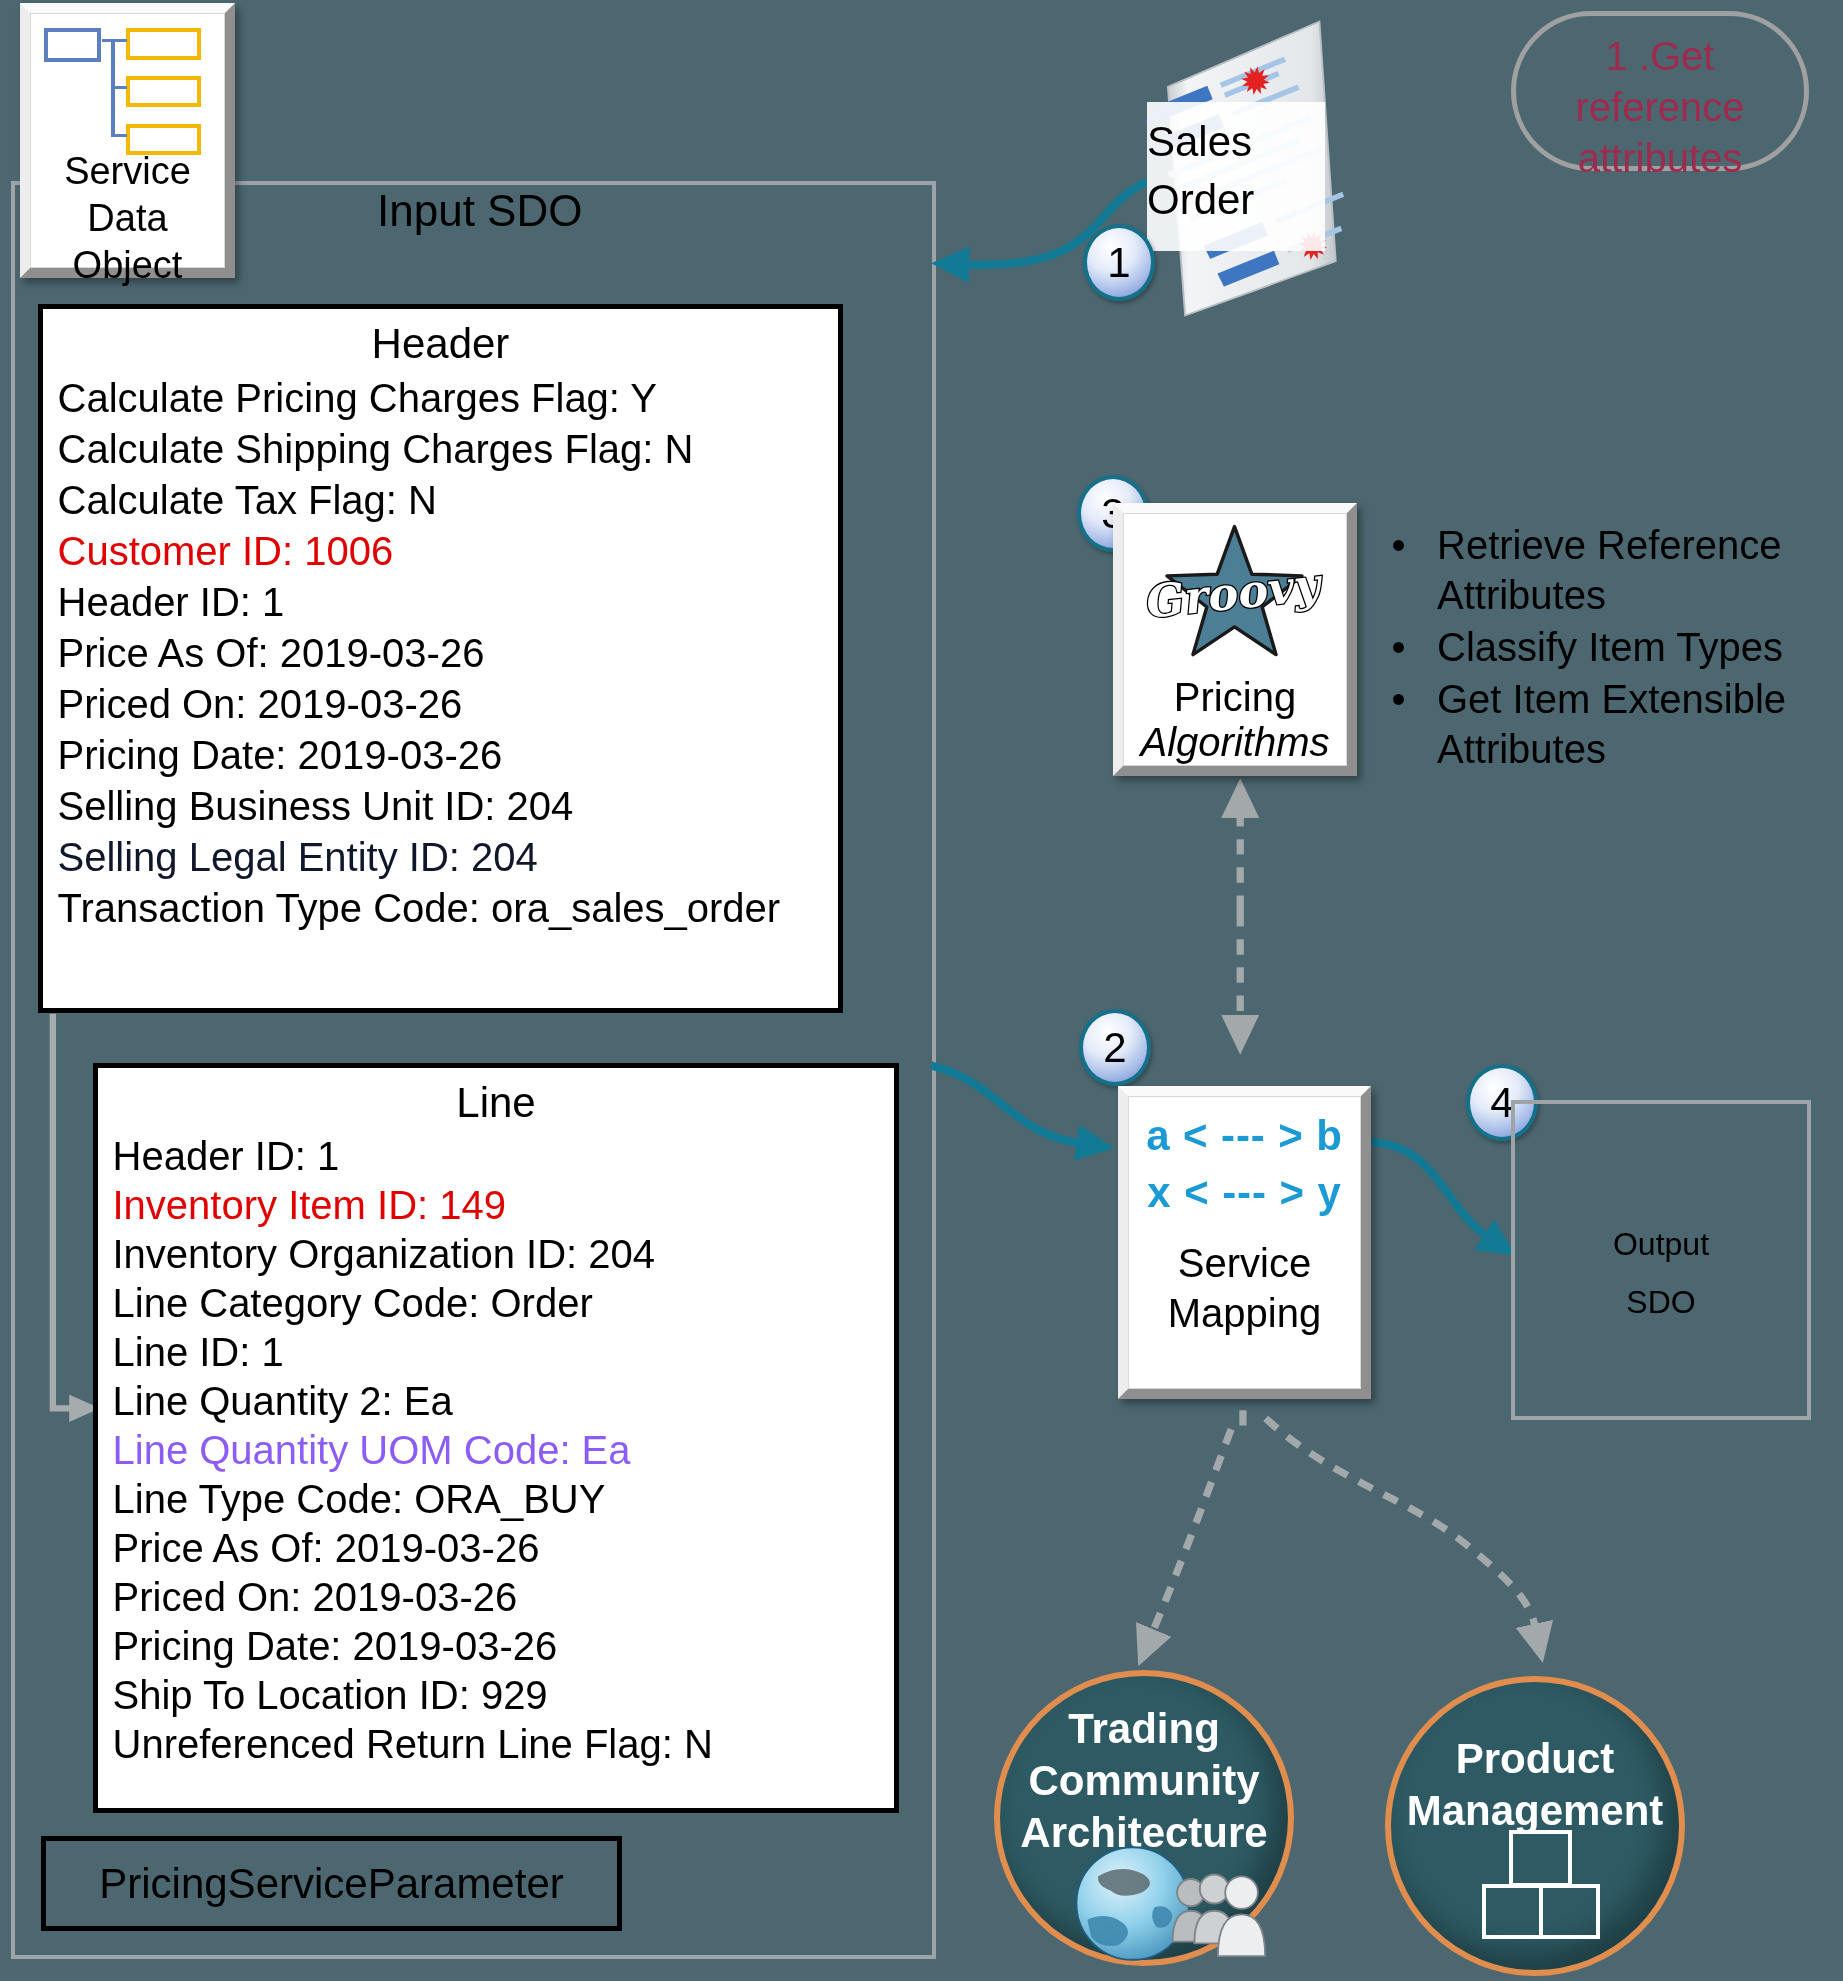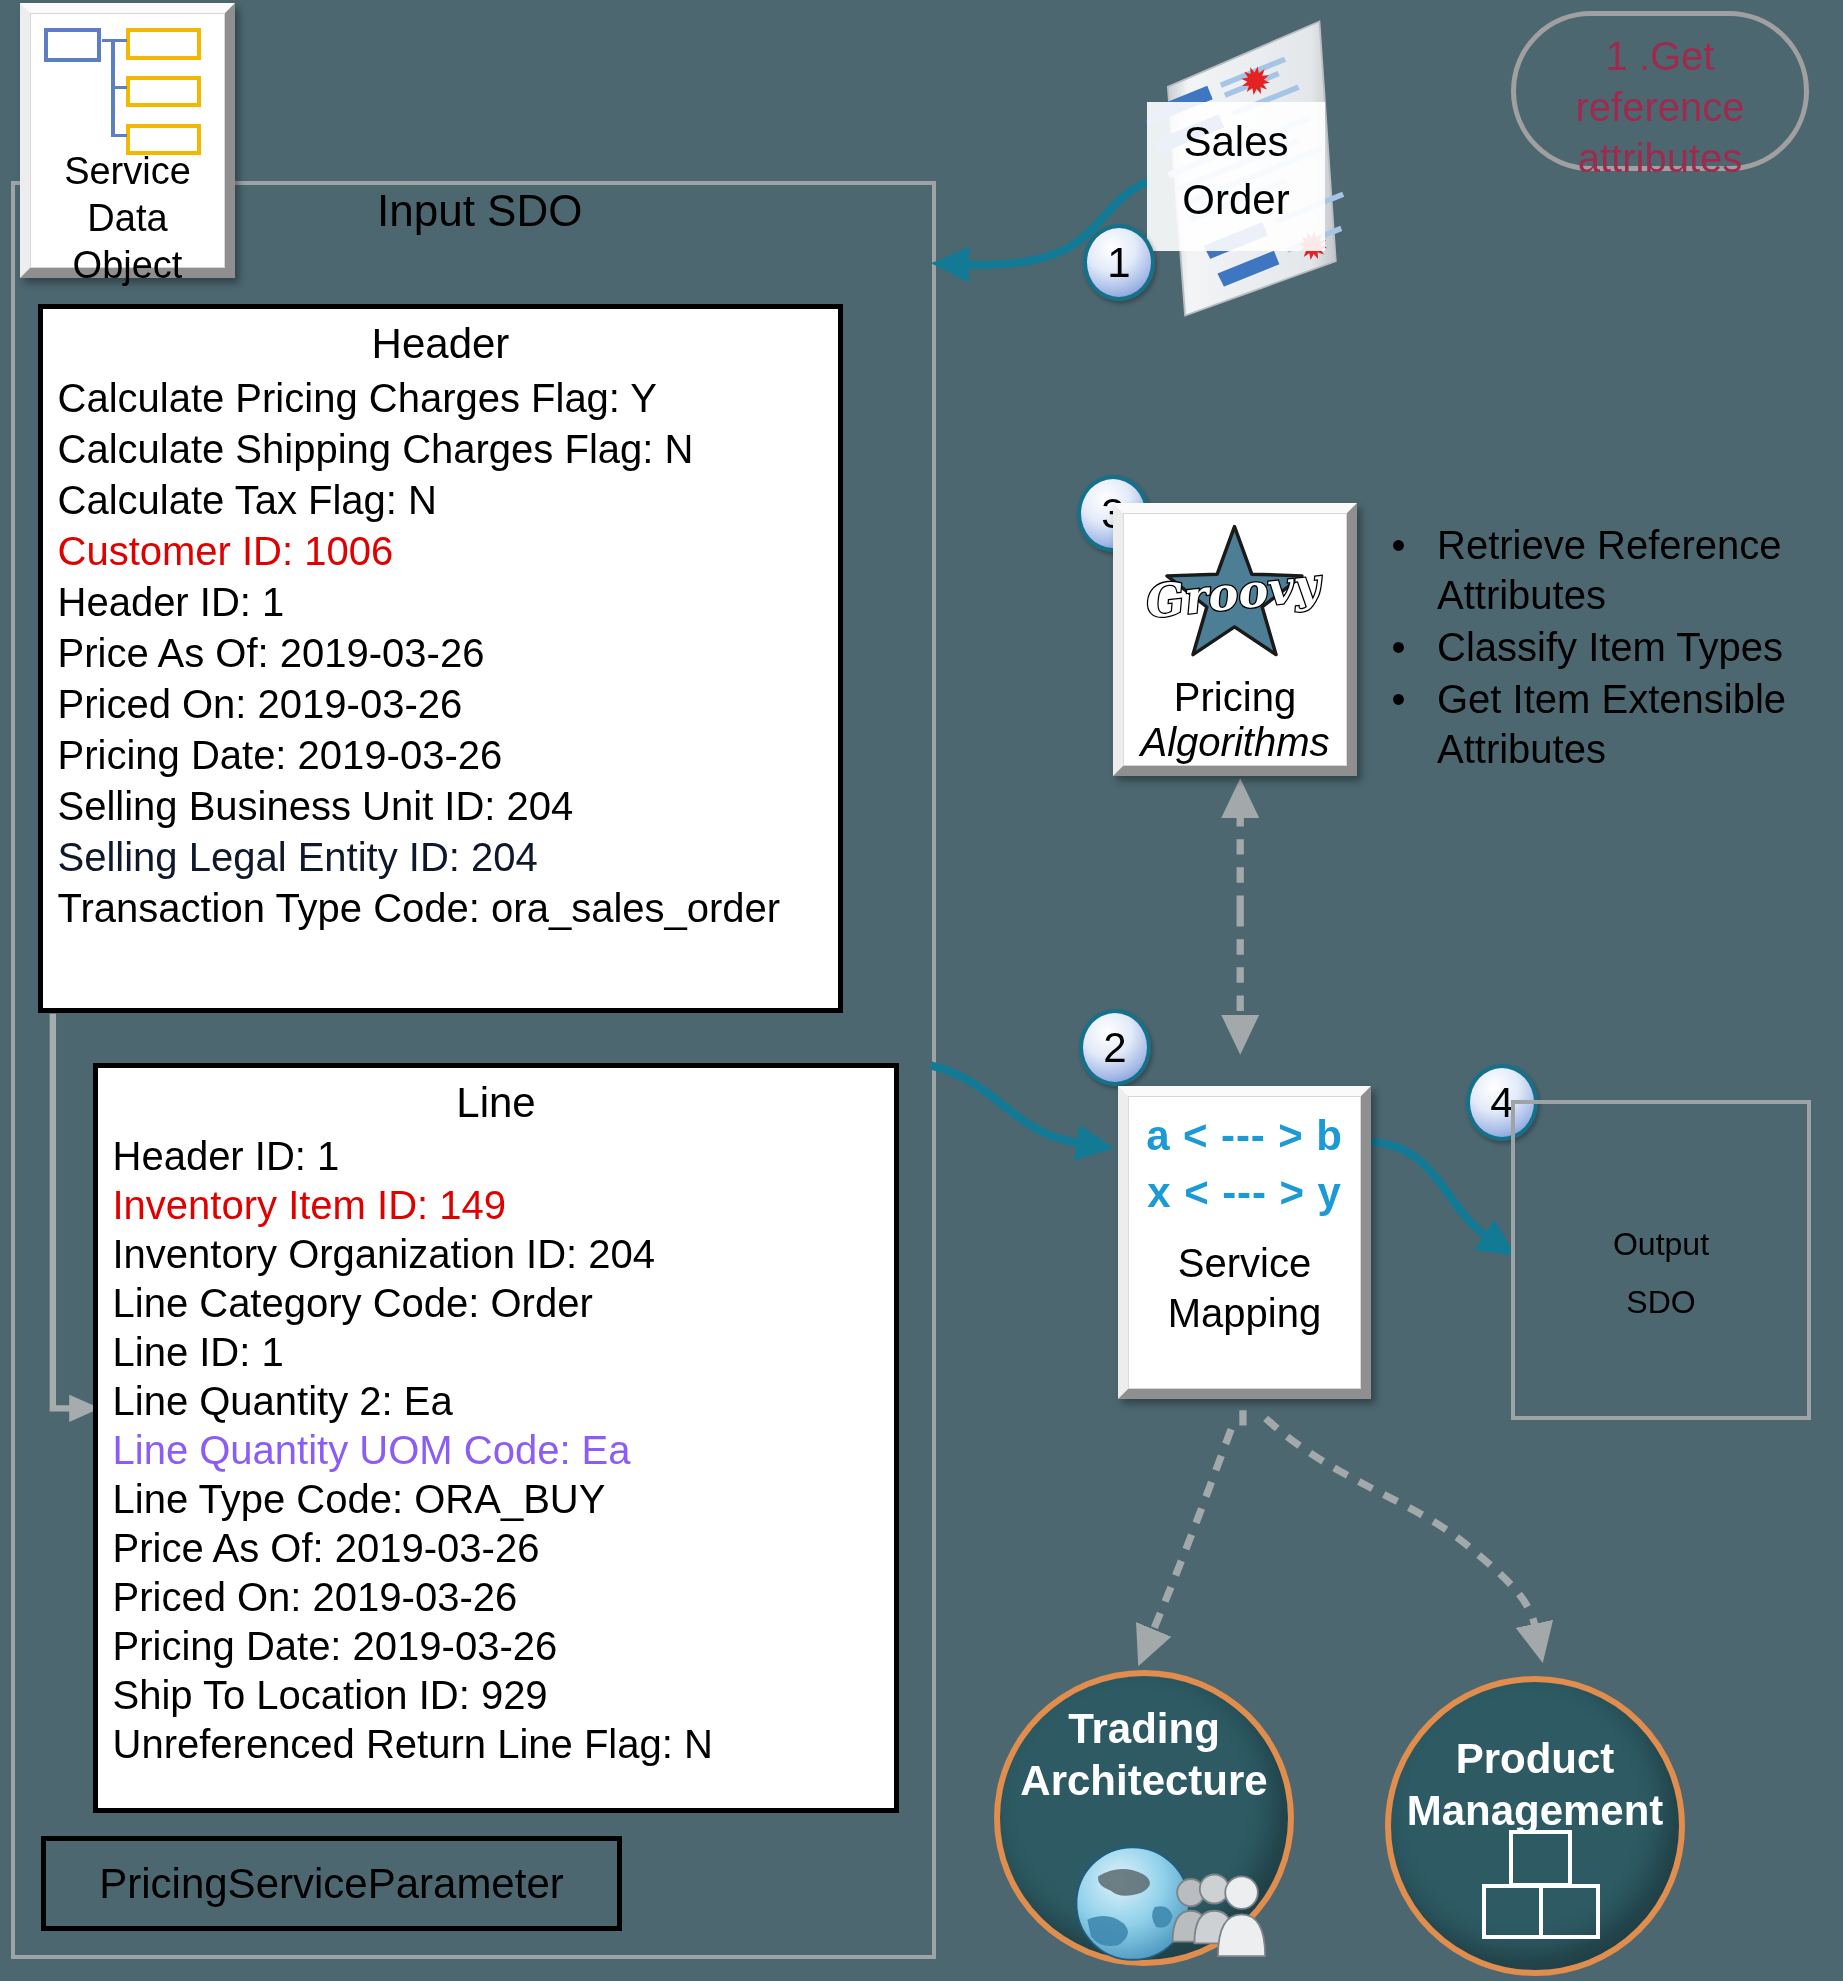--- a/index.html
+++ b/index.html
@@ -24,21 +24,21 @@
   .datbox{background:#fff;border:5.5px solid #000;}
   .header-box{left:38px;top:304px;width:795px;height:699px;}
   .line-box{left:93px;top:1063px;width:796px;height:740px;}
   .datbox .boxtitle{width:100%;text-align:center;font-size:42px;padding-top:11px;height:53px;}
   .fieldrow{padding-left:14.5px;font-size:40px;line-height:51px;white-space:nowrap;}
   .line-box .fieldrow{line-height:49px;}
   .psp-box{left:41px;top:1836px;width:571px;height:85px;border:5.5px solid #000;
            text-align:center;font-size:42px;line-height:85px;color:#000;}
   
   .so-label{left:1147px;top:102px;width:178px;height:138px;background:rgba(255,255,255,.9);
-            text-align:center;font-size:42px;line-height:58px;padding-top:11px;}
+            text-align:left;font-size:42px;line-height:58px;padding-top:11px;}
   
   .callout{left:1511px;top:11px;width:298px;height:160px;border:5.5px solid #A0A0A0;
            border-radius:80px;text-align:center;color:#9E2B4E;font-size:40px;line-height:51px;
            padding-top:14.5px;box-sizing:border-box;}
   
   .ball{width:64px;height:69px;border-radius:50%;border:4.5px solid #157089;
         background:radial-gradient(circle at 38% 28%, #ffffff 0%, #e3ebf9 38%, #a9bde8 68%, #6286cc 100%);
         text-align:center;font-size:42px;line-height:69px;color:#000;box-shadow:1.8px 2.7px 4.5px rgba(0,0,0,.3);}
   
   .pa-box{left:1113px;top:503px;width:244px;height:273px;box-sizing:border-box;}
@@ -221,20 +221,21 @@
     <div class="sm-label" style="top:195px;">Mapping</div>
   </div>
 
   <div class="abs out-box">
     <div>Output</div>
     <div>SDO</div>
   </div>
 
   <div class="abs bigcircle tca-circle">
     <div>Trading</div>
+    <div>Community</div>
     <div>Architecture</div>
     <svg style="position:absolute;left:71px;top:164px;" width="205" height="127" viewBox="0 0 226 140">
       <defs>
         <radialGradient id="gGlobe" cx="0.38" cy="0.3" r="0.9">
           <stop offset="0" stop-color="#dff2fb"></stop>
           <stop offset="0.45" stop-color="#8fd0ea"></stop>
           <stop offset="1" stop-color="#2e7fad"></stop>
         </radialGradient>
       </defs>
       <circle cx="68" cy="70" r="62" fill="url(#gGlobe)" stroke="#1f5d80" stroke-width="2"></circle>

